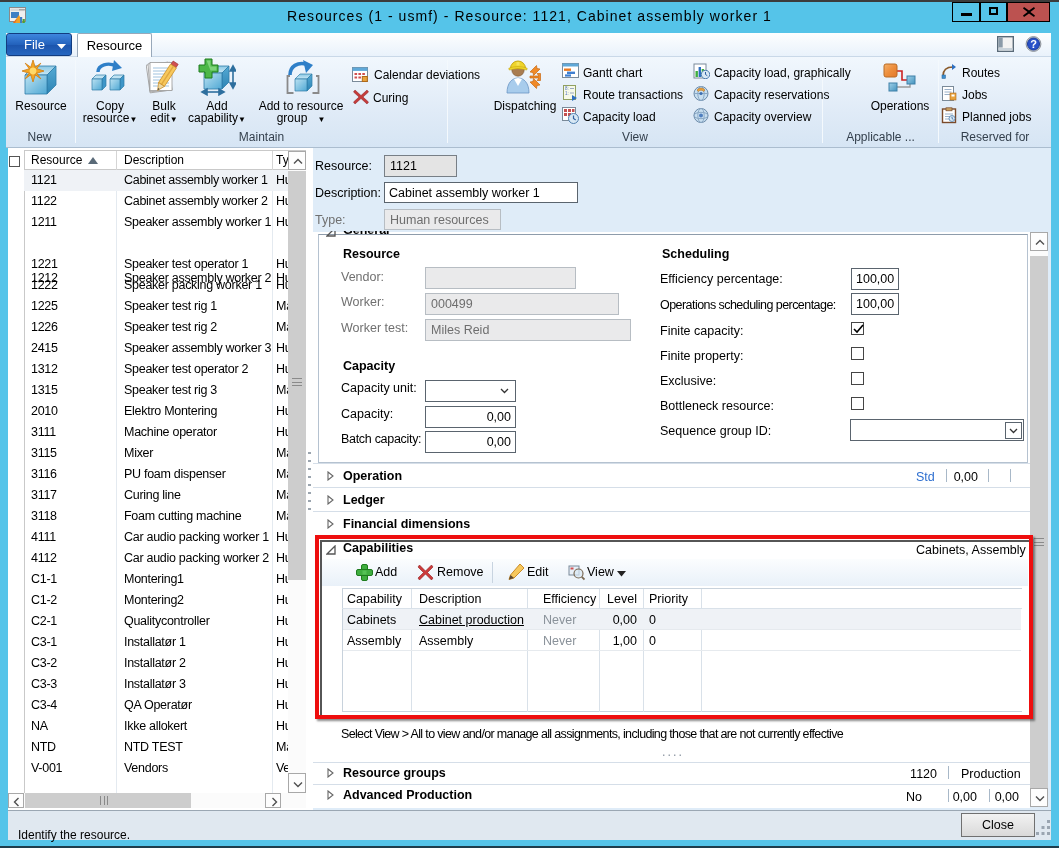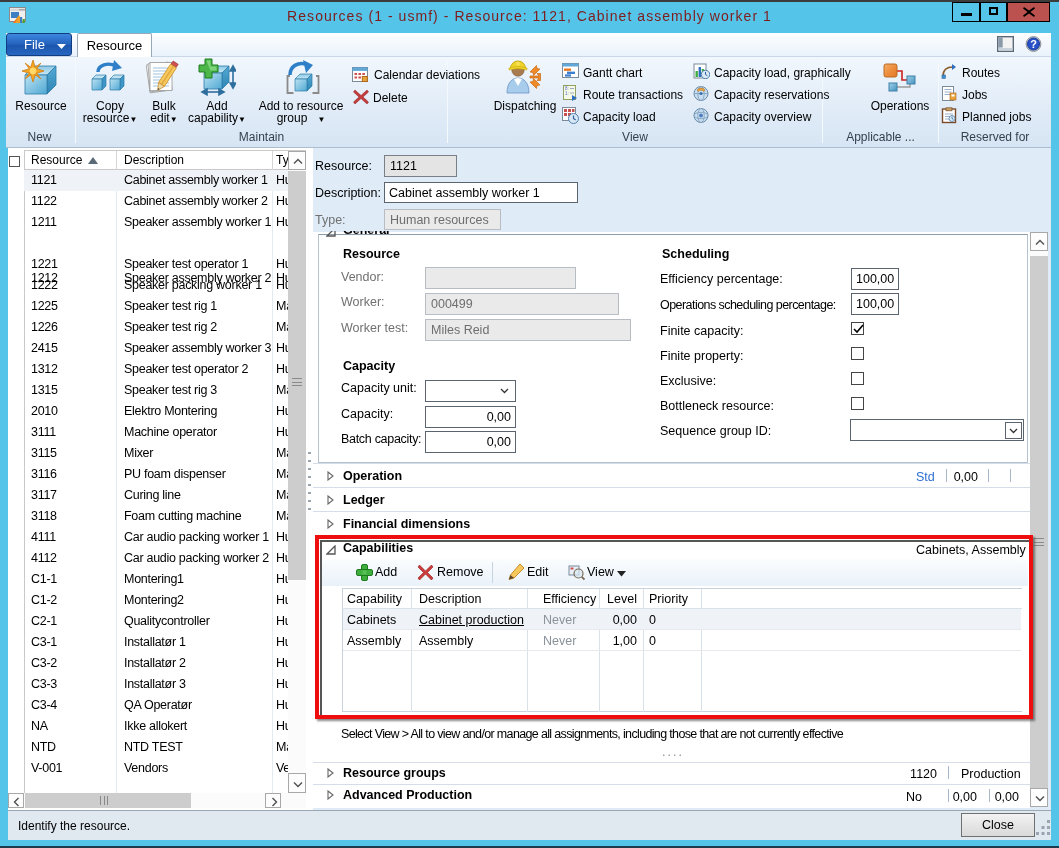--- a/index.html
+++ b/index.html
@@ -2,21 +2,21 @@
 <html><head>
 <meta charset="utf-8">
 <style>
 * { margin:0; padding:0; box-sizing:border-box; }
 html,body { width:1059px; height:848px; overflow:hidden; }
 body { font-family:"Liberation Sans", sans-serif; font-size:12px; color:#000; background:#55C4E9; position:relative; }
 .abs { position:absolute; }
 #topline { left:0; top:0; width:1059px; height:2px; background:#3c3c3c; }
 
 #titlebar { left:0; top:2px; width:1059px; height:31px; background:#55C4E9; }
-#title { left:0; top:8px; width:1059px; text-align:center; font-size:14px; letter-spacing:1.05px; color:#7f1d1d; }
+#title { left:0; top:8px; width:1059px; text-align:center; font-size:14px; letter-spacing:1.05px; color:#000000; }
 .winbtn { top:2px; height:20px; border:1.5px solid #000; background:#55C4E9; }
 #btnmin { left:952px; width:28px; }
 #btnmax { left:979.5px; width:27px; }
 #btnclose { left:1006.5px; width:43px; background:#BC5250; }
 
 #tabrow { left:0; top:33px; width:1059px; height:24px; background:linear-gradient(#FDFEFF,#E9F2FB); border-bottom:1px solid #C9D8E8; }
 #filebtn { left:6px; top:33px; width:66px; height:23px; border:1px solid #123C80; border-radius:3px; background:linear-gradient(#3E86DE 0%,#2362BC 50%,#1B54AC 51%,#2767C0 100%); color:#fff; font-size:13px; }
 #restab { left:77px; top:33px; width:75px; height:24px; background:#fff; border:1px solid #98A8BA; border-bottom:none; border-radius:2px 2px 0 0; text-align:center; line-height:23px; font-size:13px; }
 
 #ribbon { left:0; top:57px; width:1059px; height:91px; background:linear-gradient(#F1F7FD, #E0EBF7 60%, #D6E5F4); border-bottom:1px solid #ABBDCF; }
@@ -215,21 +215,21 @@
       <rect x="2.5" y="10.5" width="2.6" height="2"></rect>
       <rect x="6.4" y="10.5" width="2.6" height="2"></rect>
     </g>
  <rect x="10.3" y="10.5" width="5" height="5" fill="#E8A33D" stroke="#B06818"></rect>
 </svg>
 <div class="abs smalltext" style="left:374px;top:68px;">Calendar deviations</div>
 
 <svg class="icon" style="left:353px;top:89px;" width="16" height="16" viewBox="0 0 16 16">
  <path d="M2 1 L8 6.5 L14 1 L15.5 3 L10 8 L15.5 13 L14 15 L8 9.5 L2 15 L0.5 13 L6 8 L0.5 3 Z" fill="#C43B3B" stroke="#8E1F1F" stroke-width="0.5"></path>
 </svg>
-<div class="abs smalltext" style="left:373px;top:91px;">Delete</div>
+<div class="abs smalltext" style="left:373px;top:91px;">Curing</div>
 
 <svg class="icon" style="left:505px;top:59px;" width="36" height="36" viewBox="0 0 36 36">
  <path d="M2 34 C2 24,7 19,13 19 C19 19,24 24,24 34 Z" fill="#A8CCEC" stroke="#6A94C4" stroke-width="0.8"></path>
  <path d="M9 20 L13 27 L17 20 L13 19 Z" fill="#fff"></path>
  <circle cx="13" cy="11" r="6.2" fill="#A97C50" stroke="#7A5630" stroke-width="0.6"></circle>
  <path d="M5.5 9.5 a7.5 7.5 0 0 1 15 0 z" fill="#EFD52A" stroke="#C8A810"></path>
  <path d="M3.8 9.2 q9.2,-3.4 18.4,0 l-0.4,1.8 q-8.8,-3 -17.6,0 z" fill="#EFD52A" stroke="#C8A810" stroke-width="0.6"></path>
  <rect x="11.5" y="3" width="3" height="3.5" fill="#F5E45A"></rect>
  <g fill="#F08A28" stroke="#C86810" stroke-width="0.7" stroke-linejoin="round">
   <path d="M25 13 l6.5 -6.5 l0.5 3 l3 0.5 l-6.5 6.5 l-0.5 -3 z"></path>
@@ -723,21 +723,21 @@
 <div class="abs thumb" style="left:1030px;top:256px;width:18px;height:532px;"></div>
 <div class="abs" style="left:1034px;top:538px;width:10px;height:8px;border-top:1px solid #8A8A8A;border-bottom:1px solid #8A8A8A;">
     <div style="margin-top:3px;border-top:1px solid #8A8A8A;"></div>
   </div>
 <div class="abs sbtn" style="left:1030px;top:788px;width:18px;height:19px;">
     <svg style="position:absolute;left:4px;top:6px;" width="10" height="7">
       <path d="M1 1.5 L5 5.5 L9 1.5" fill="none" stroke="#505050" stroke-width="1.4"></path>
     </svg>
   </div>
 <div class="abs" id="statusbar" style="left:8px;top:810px;width:1043px;height:30px;background:#E0E8F0;border-top:1px solid #9BA7B3;">
-  <span style="position:absolute;left:10px;top:8px;">Identify the resource.</span>
+  <span style="position:absolute;left:10px;top:17px;">Identify the resource.</span>
 </div>
 <div class="abs" id="closebtn" style="left:961px;top:813px;width:74px;height:24px;background:linear-gradient(#F2F2F2,#D9D9D9);border:1px solid #707070;text-align:center;line-height:22px;font-size:12.5px;">Close</div>
 <svg class="abs" style="left:1036px;top:820px;" width="16" height="17">
 <g fill="#9AA5B1">
       <rect x="11" y="0" width="3" height="3"></rect>
       <rect x="11" y="6" width="3" height="3"></rect>
       <rect x="5.5" y="6" width="3" height="3"></rect>
       <rect x="11" y="12" width="3" height="3"></rect>
       <rect x="5.5" y="12" width="3" height="3"></rect>
       <rect x="0" y="12" width="3" height="3"></rect>

